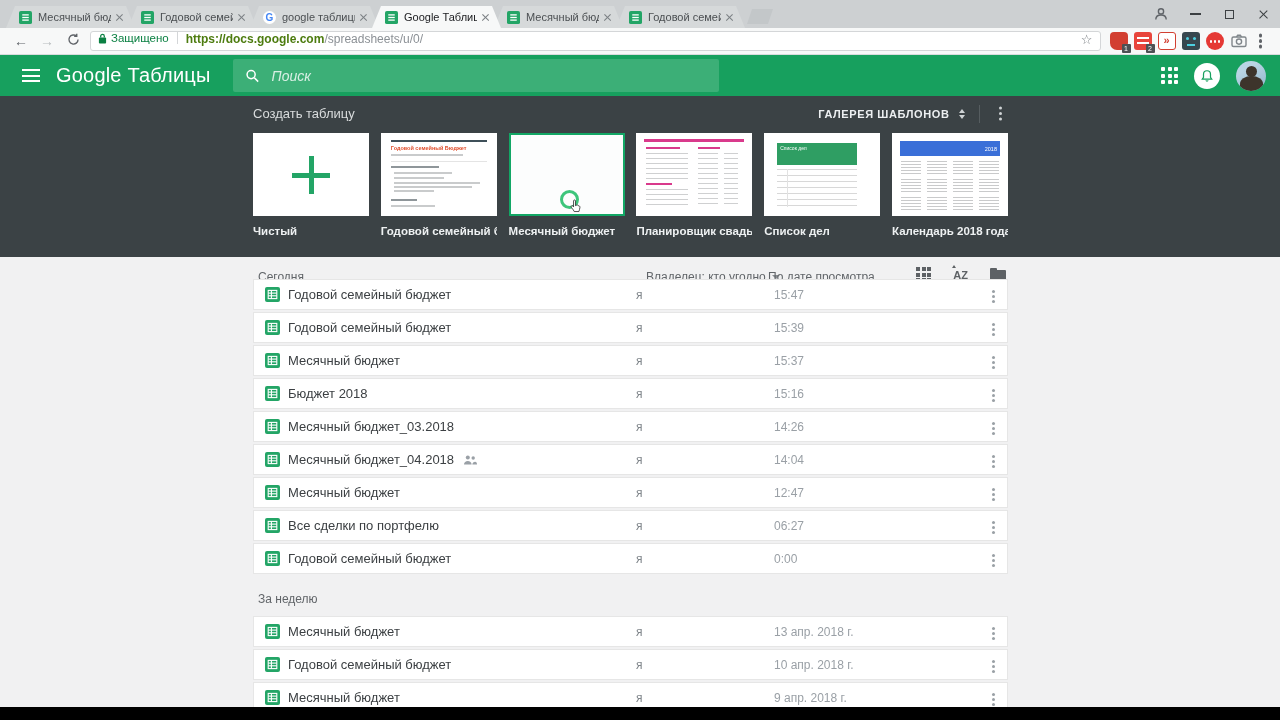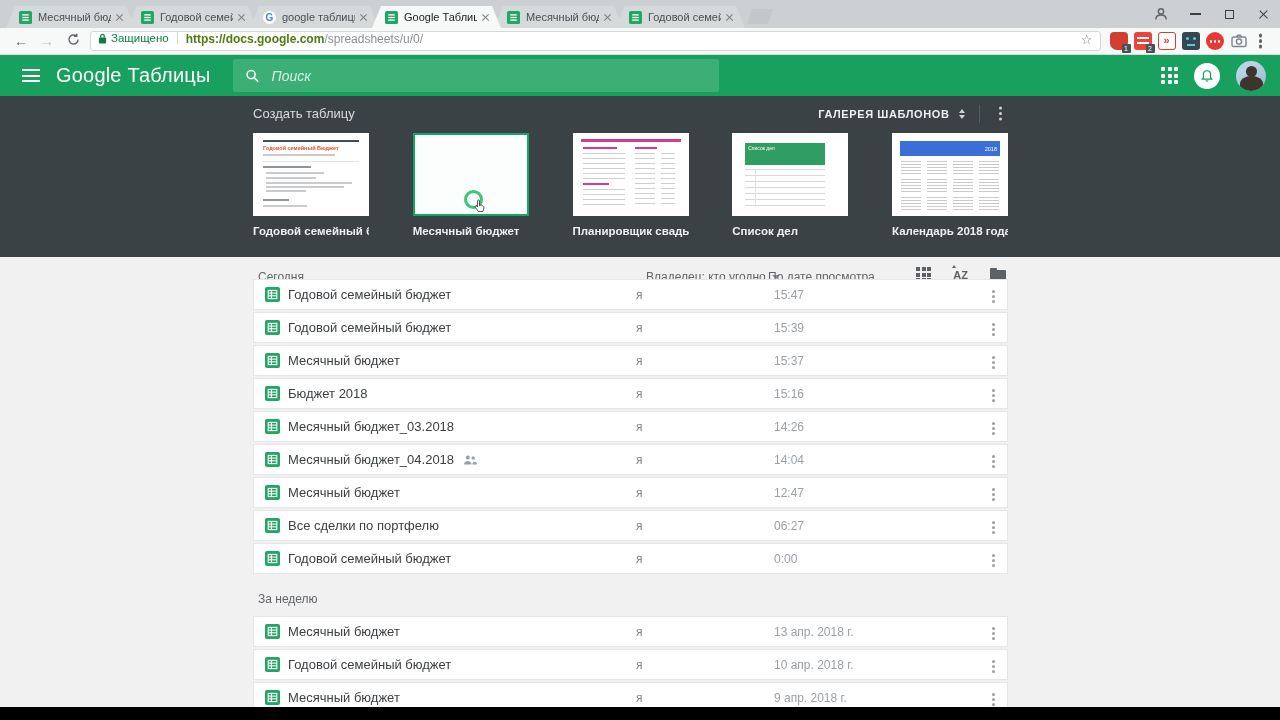--- a/index.html
+++ b/index.html
@@ -307,20 +307,26 @@
           <span class="updown">
               <i class="up"></i>
               <i class="dn"></i>
             </span>
           <span class="vsep"></span>
           <span class="dots3w"></span>
         </div>
       </div>
       <div class="cards">
 
+        <div class="card">
+          <div class="thumb">
+              <span class="plus"></span>
+            </div>
+          <div class="card-label">Чистый</div>
+        </div>
 
         <div class="card">
           <div class="thumb">
             <span class="top-dark"></span>
             <span class="ab-title">Годовой семейный Бюджет</span>
             <span class="ln" style="left:10px;top:21px;width:72px"></span>
             <span class="ln" style="left:10px;top:28px;width:96px;background:#e4e4e4;height:1px"></span>
             <span class="ln" style="left:10px;top:33px;width:48px;background:#8f969a;height:2px"></span>
             <span class="ln" style="left:13px;top:39px;width:58px"></span>
             <span class="ln" style="left:13px;top:44px;width:50px"></span>

